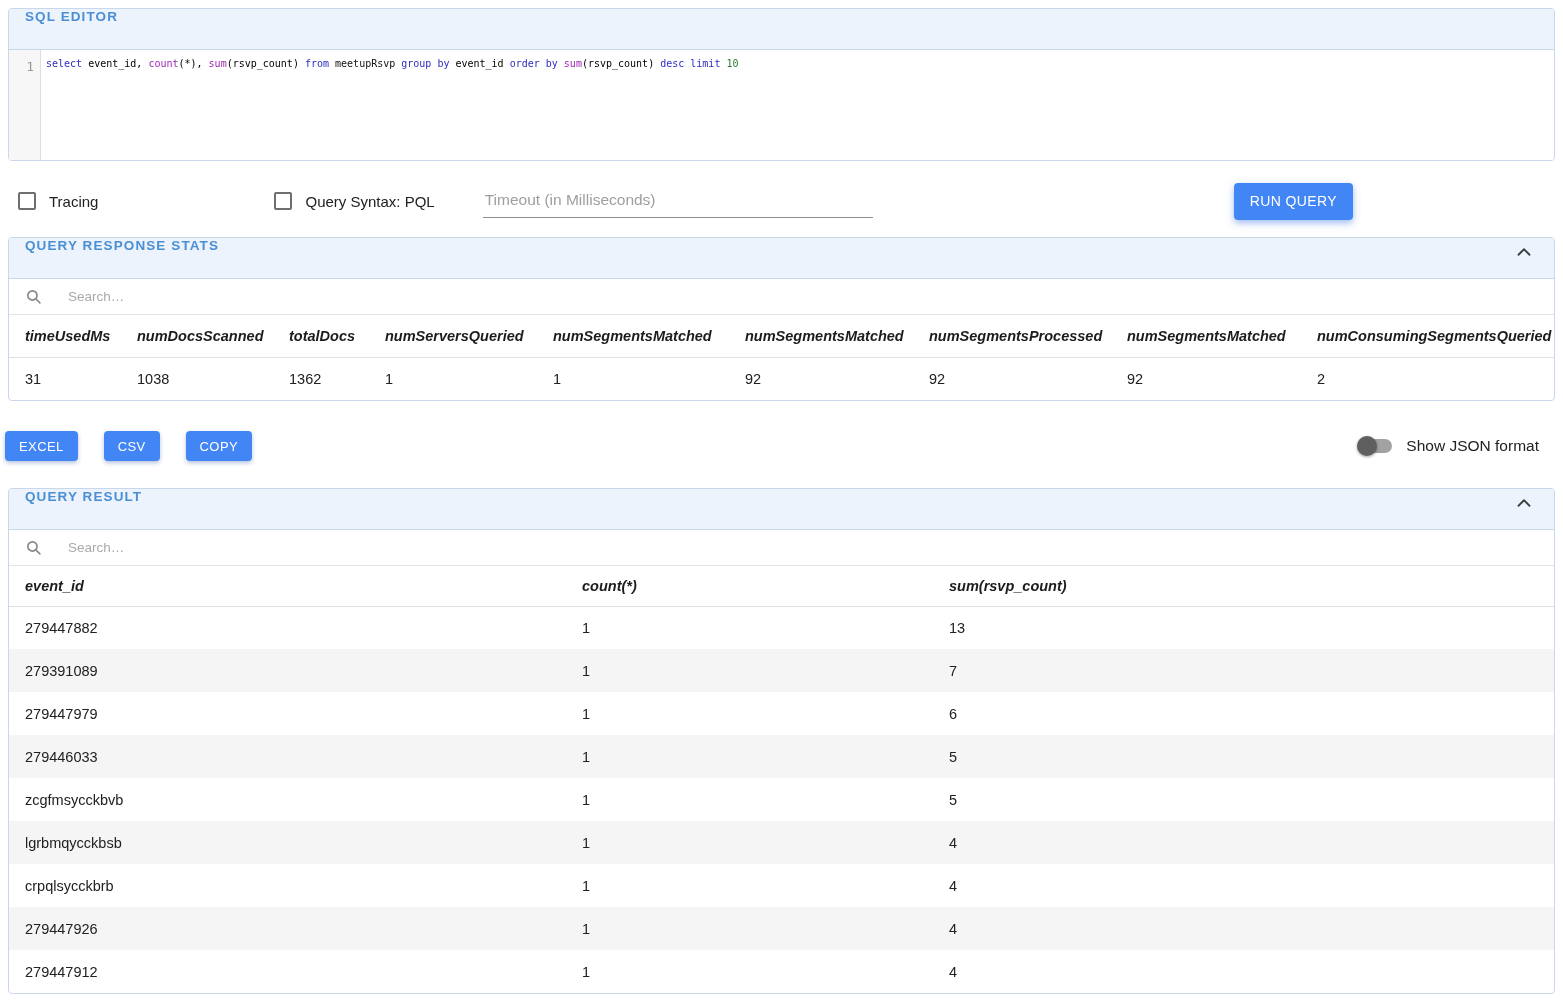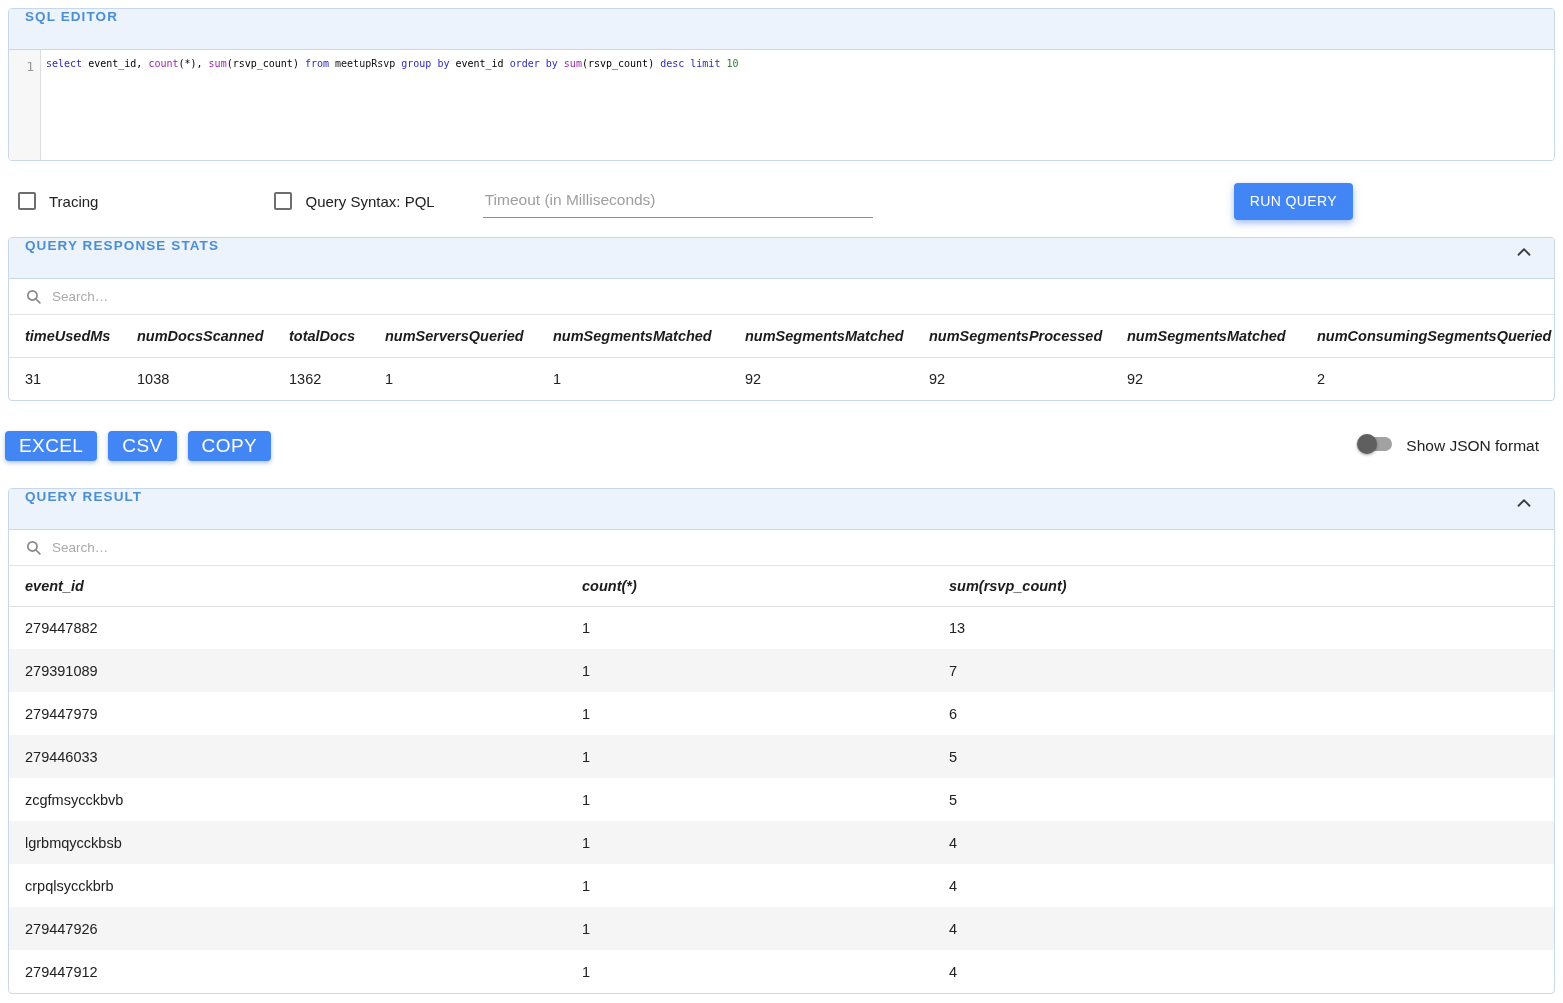--- a/index.html
+++ b/index.html
@@ -81,21 +81,21 @@
     height: 37px; padding: 0 16px;
     font-size: 14px; font-weight: 500; letter-spacing: 0.4px;
     box-shadow: 0 3px 7px rgba(66, 120, 230, 0.5);
     cursor: pointer;
     font-family: "Liberation Sans", sans-serif;
   }
 
   
   .search-row {
     display: flex; align-items: center; height: 36px;
-    border-bottom: 1px solid #e3e3e3; padding: 16px 16px; gap: 10px;
+    border-bottom: 1px solid #e3e3e3; padding: 16px 16px; gap: 26px;
   }
   .search-input {
     border: none; outline: none; font-size: 13.5px; color: #333; flex: 1;
     font-family: "Liberation Sans", sans-serif; background: transparent;
   }
   .search-input::placeholder { color: #aaaaaa; }
 
   
   table { width: 100%; border-collapse: collapse; table-layout: fixed; }
   th, td {
@@ -121,29 +121,29 @@
   .result-table tbody tr:nth-child(even) { background: var(--row-alt-bg, #f5f5f5); }
 
   
   .export-row {
     display: flex; align-items: center;
     margin: 30px 8px 27px 5px;
   }
   .export-btn {
     background: var(--button-blue, #4285f4); color: #fff;
     border: none; border-radius: 4px; height: 30px; padding: 0 14px;
-    font-size: 19px; letter-spacing: 0.4px;
-    margin-right: 11px;
+    font-size: 13px; letter-spacing: 0.4px;
+    margin-right: 26px;
     box-shadow: 0 2px 4px rgba(40, 80, 160, 0.35);
     cursor: pointer;
     font-family: "Liberation Sans", sans-serif;
   }
   .json-toggle-wrap {
     margin-left: auto; margin-right: 16px;
-    display: flex; gap: 14px;
+    display: flex; align-items: center; gap: 14px;
     font-size: 15.5px; color: #212121;
   }
   .switch { position: relative; width: 32px; height: 14px; display: inline-block; cursor: pointer; }
   .switch .track { position: absolute; inset: 0; border-radius: 7px; background: #a2a2a2; }
   .switch .thumb {
     position: absolute; left: -3px; top: -3px;
     width: 20px; height: 20px; border-radius: 50%;
     background: #5f5f5f; box-shadow: 0 1px 3px rgba(0,0,0,0.4);
   }
 

